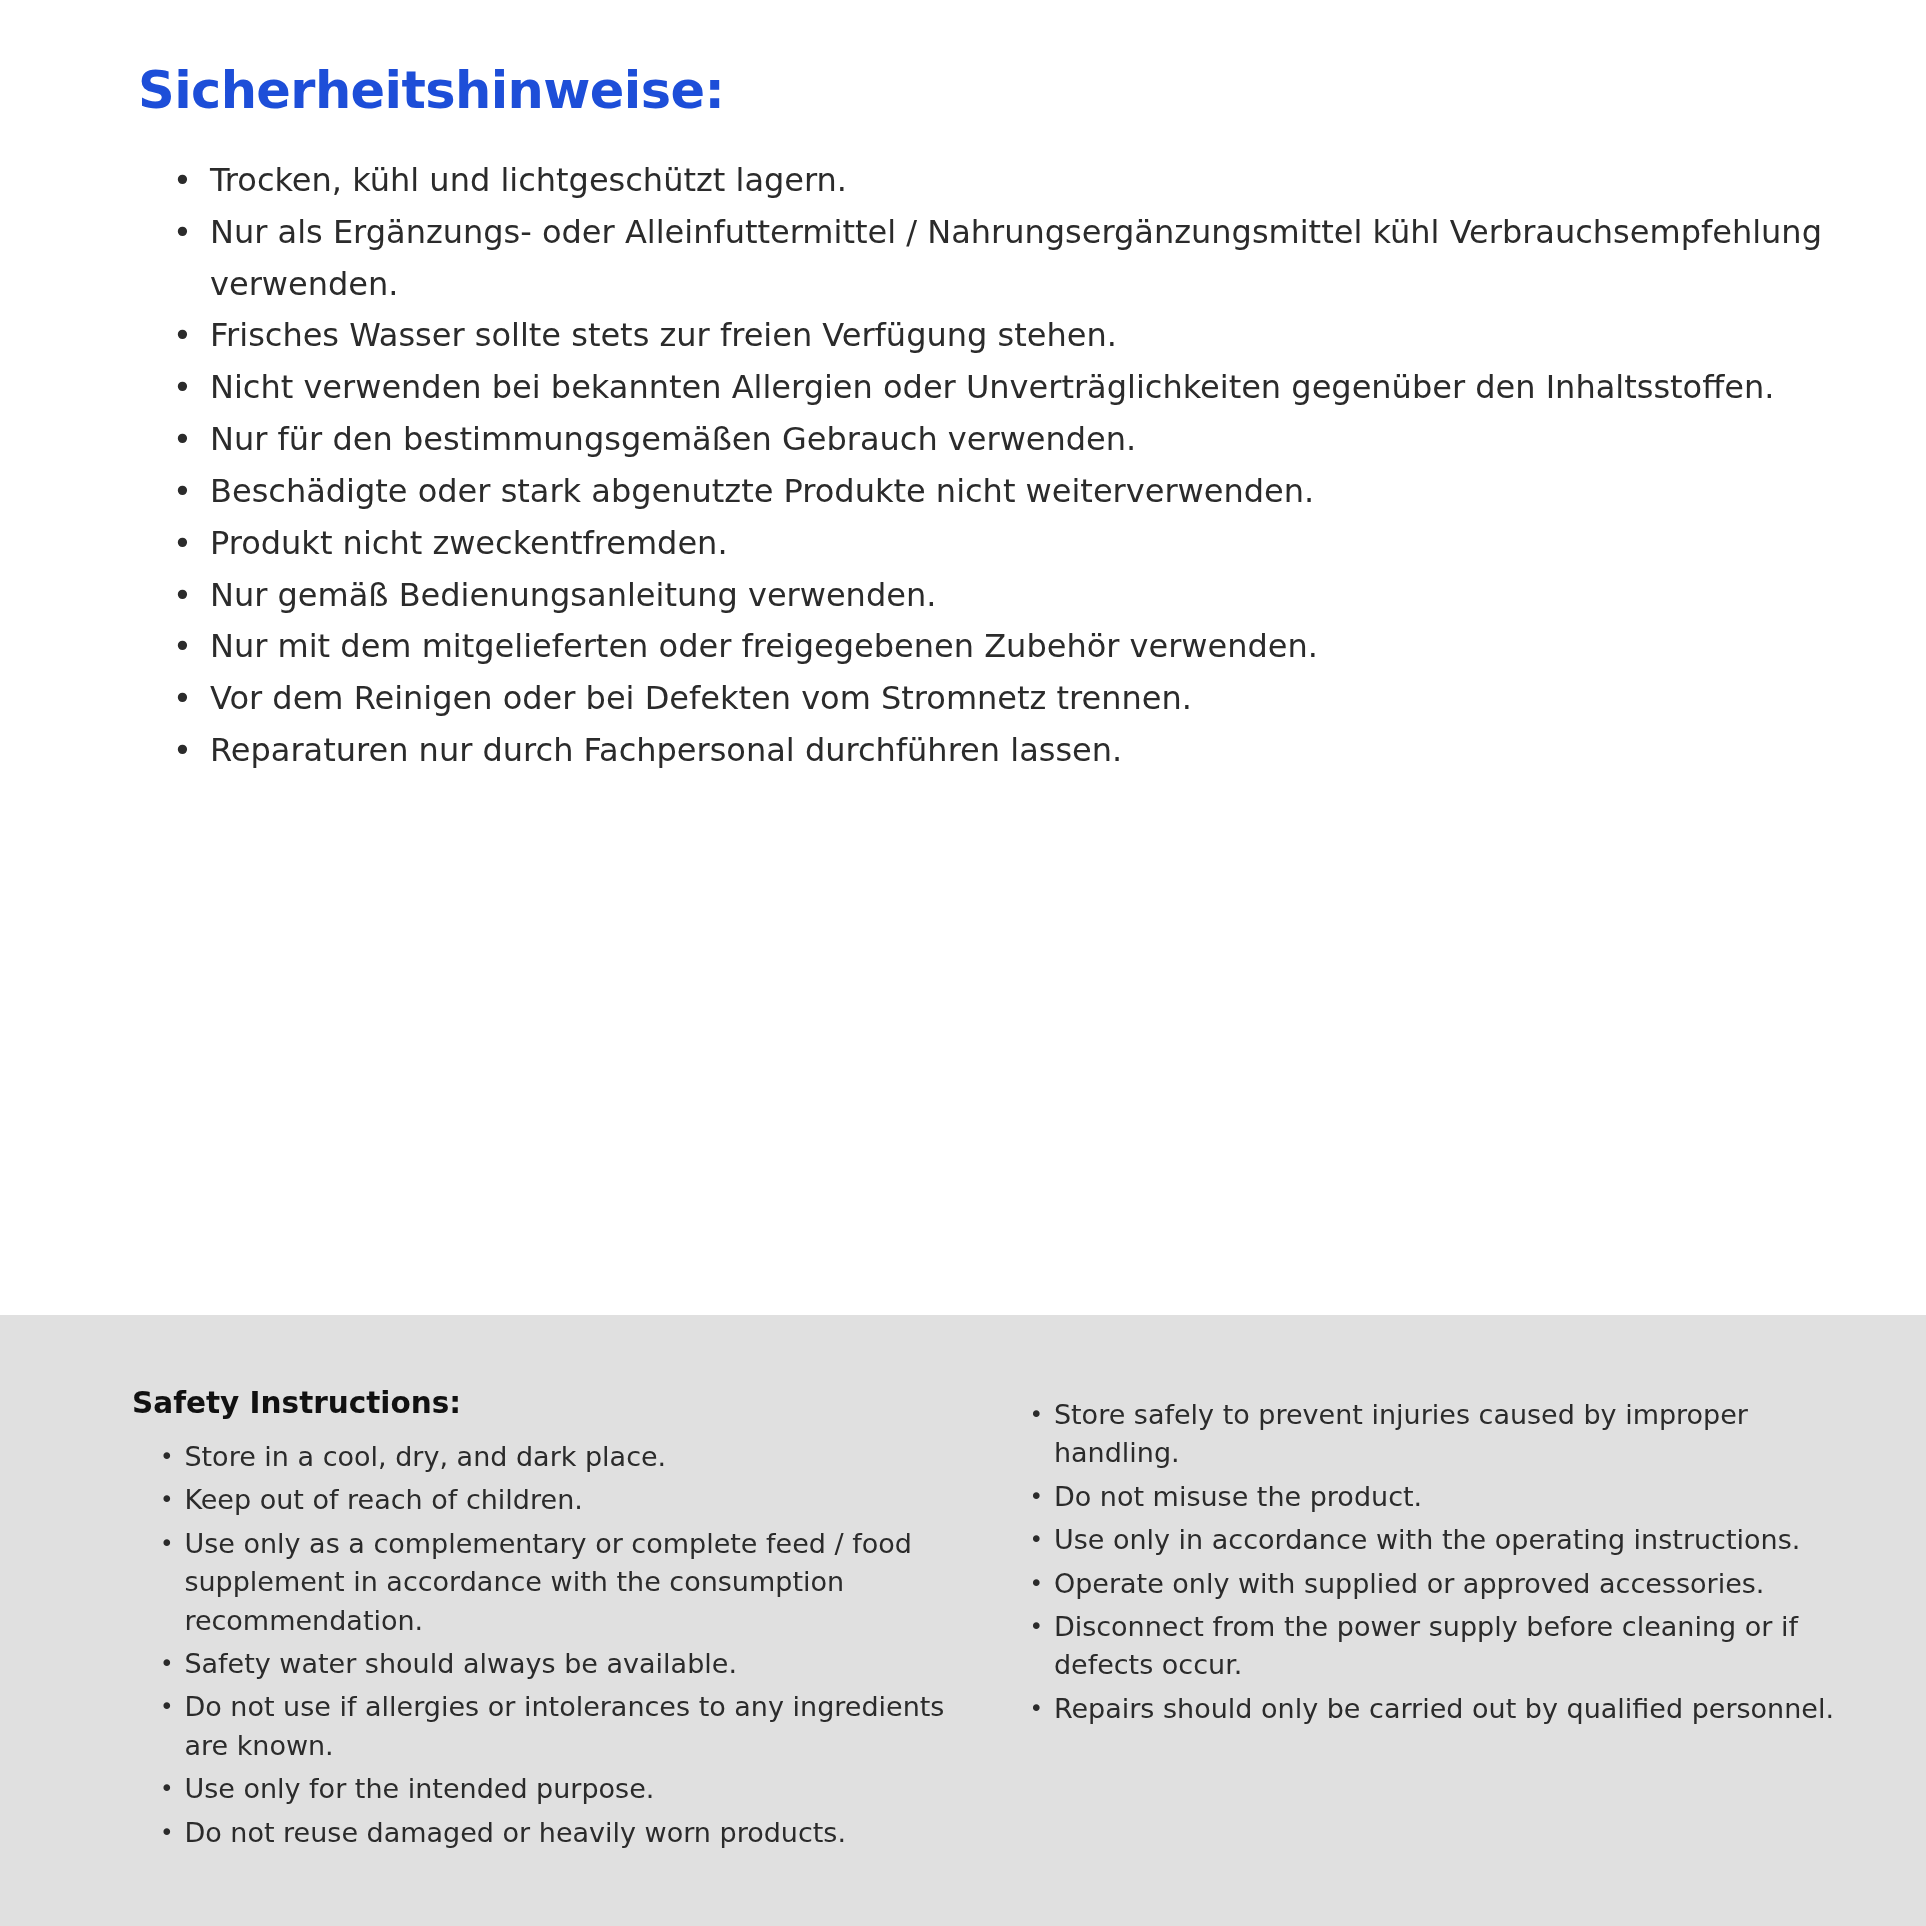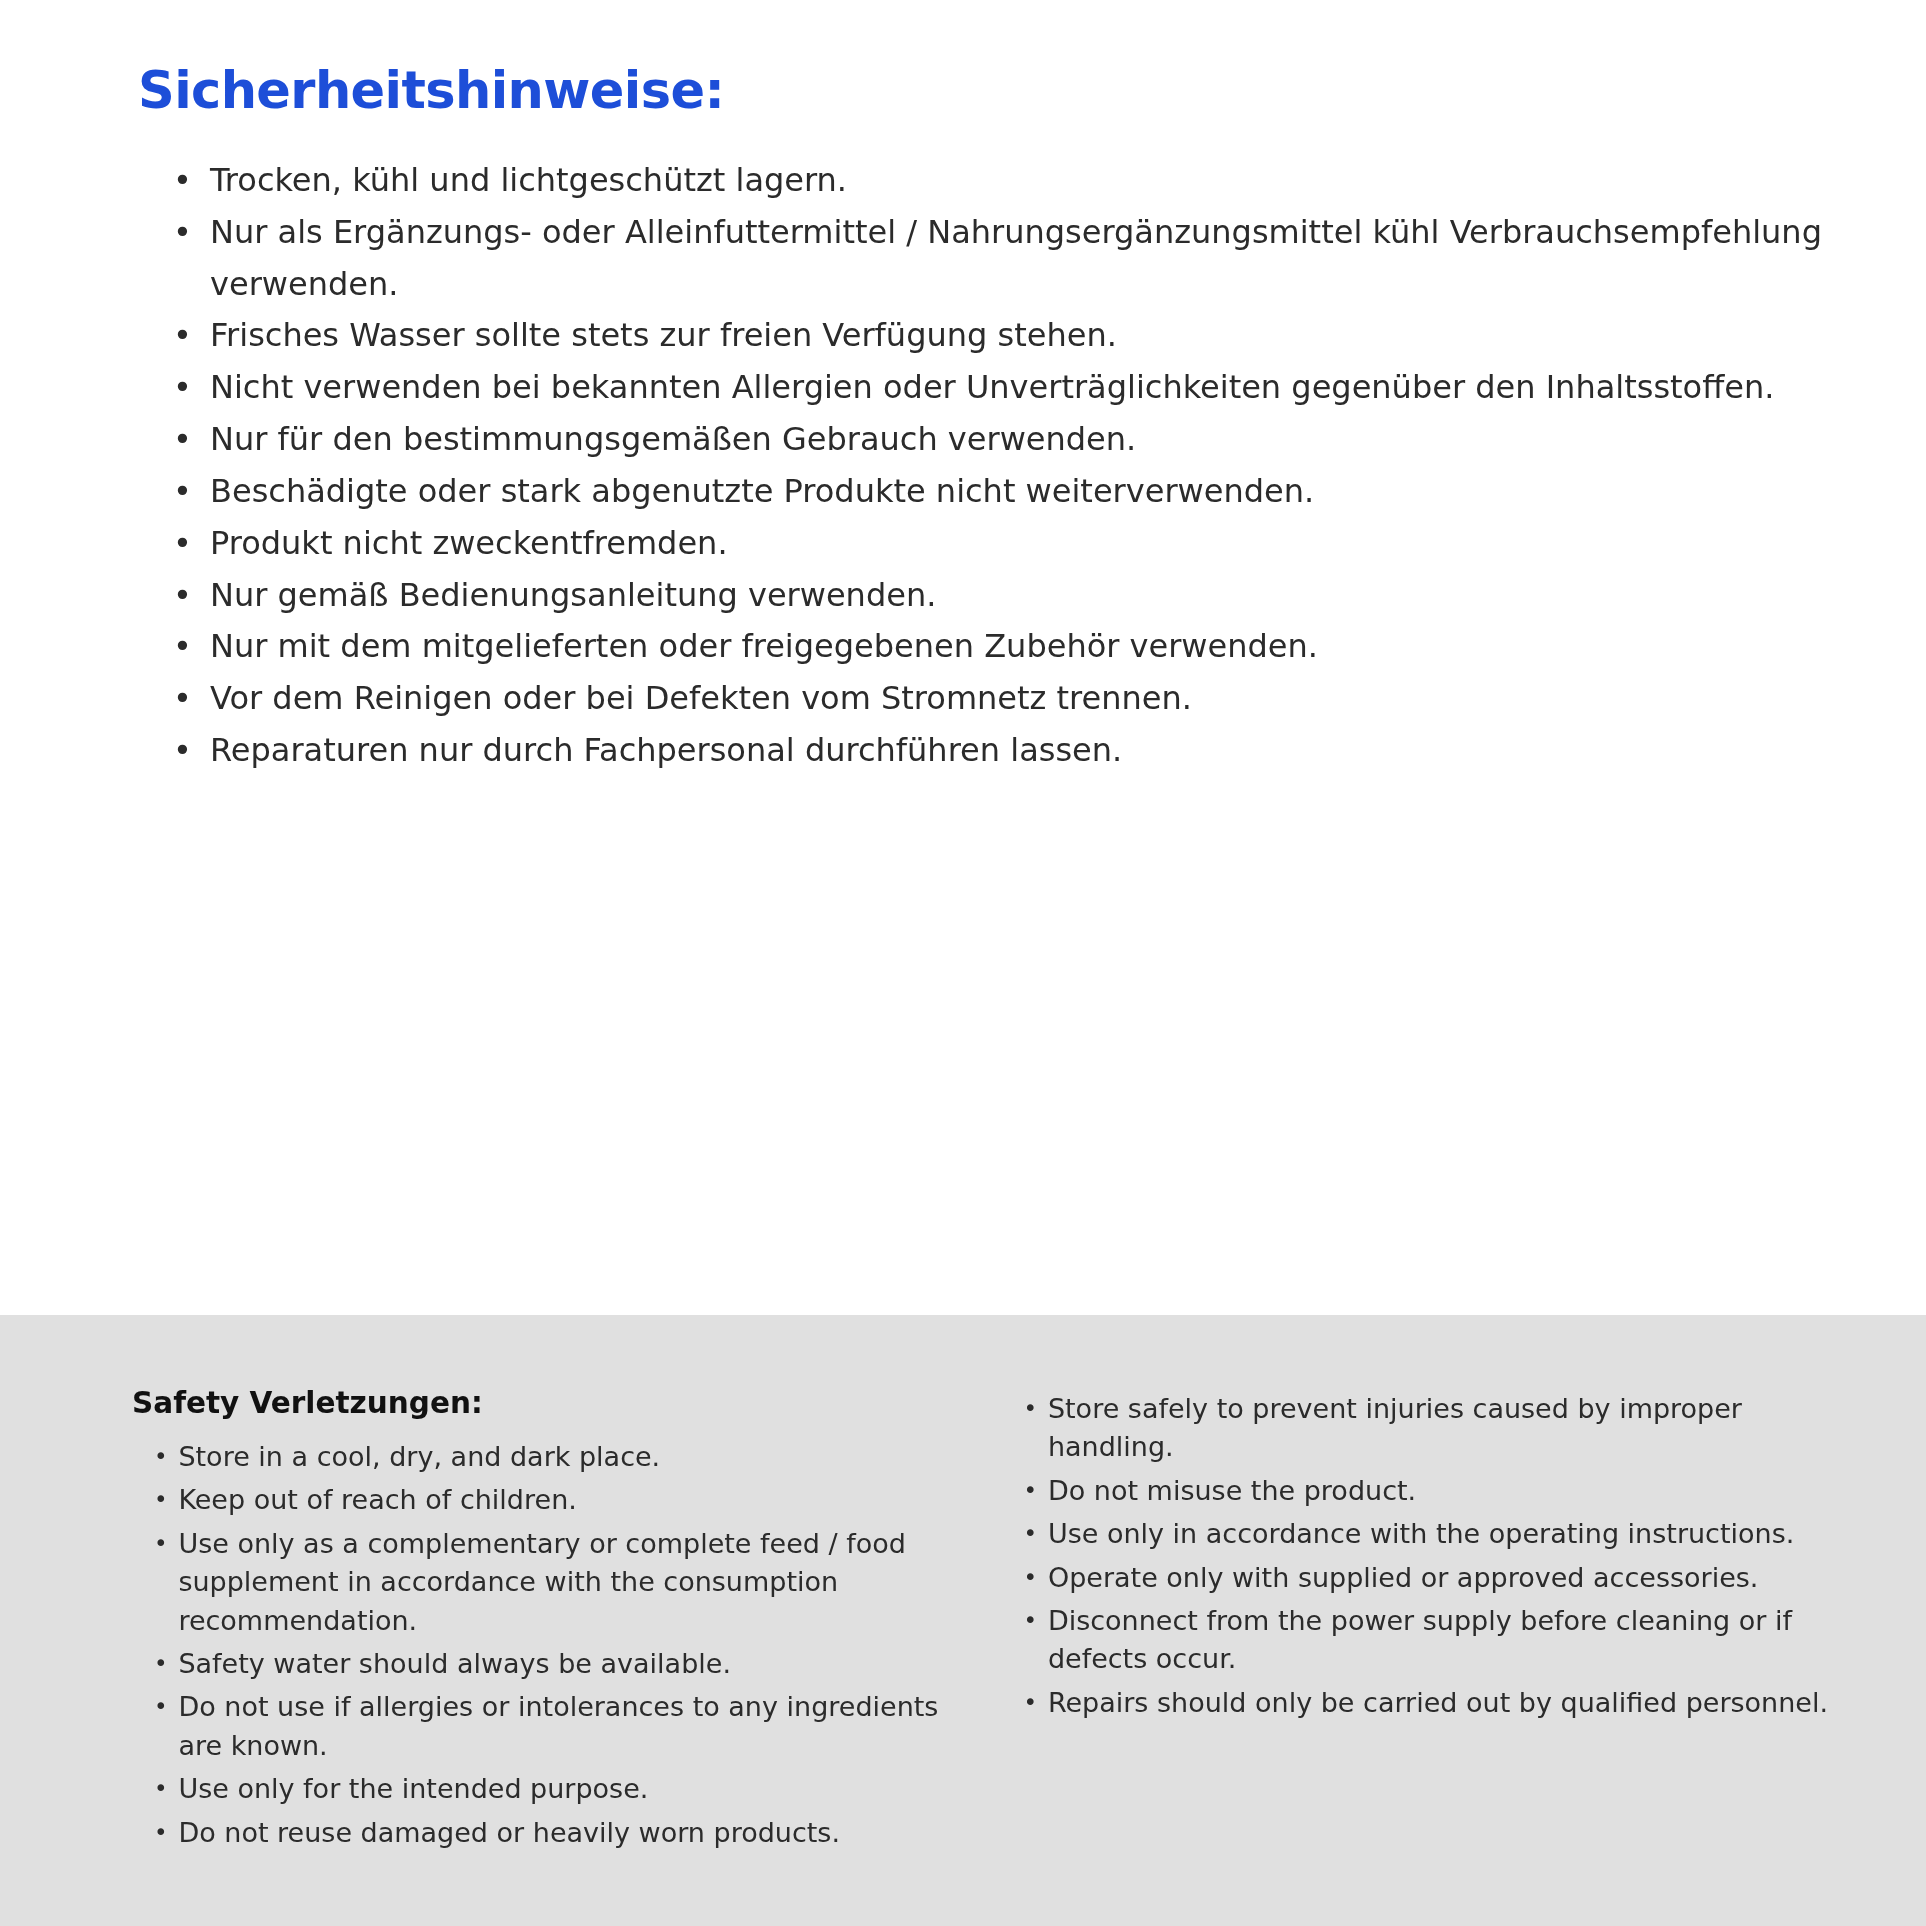--- a/index.html
+++ b/index.html
@@ -66,21 +66,21 @@
     min-width: 0;
   }
   .en-title {
     font-size: 29.5px;
     font-weight: 700;
     color: #111111;
     margin: 0 0 18px 0;
   }
   .en-list {
     list-style: none;
-    margin: 4px;
+    margin: 10px;
     padding: 0 0 0 18px;
     font-size: 27px;
     line-height: 1.42;
     color: #2b2b2b;
     max-width: 854px;
   }
   .en-list li {
     position: relative;
     padding-left: 24.4px;
     margin-bottom: 5.1px;
@@ -113,21 +113,21 @@
       <li>Produkt nicht zweckentfremden.</li>
       <li>Nur gemäß Bedienungsanleitung verwenden.</li>
       <li>Nur mit dem mitgelieferten oder freigegebenen Zubehör verwenden.</li>
       <li>Vor dem Reinigen oder bei Defekten vom Stromnetz trennen.</li>
       <li>Reparaturen nur durch Fachpersonal durchführen lassen.</li>
     </ul>
 </div>
 
 <div class="en-section">
   <div class="en-col en-col-left">
-    <h2 class="en-title">Safety Verletzungen:</h2>
+    <h2 class="en-title">Safety Instructions:</h2>
     <ul class="en-list">
         <li>Store in a cool, dry, and dark place.</li>
         <li>Keep out of reach of children.</li>
         <li>Use only as a complementary or complete feed / food supplement in accordance with the consumption recommendation.</li>
         <li>Safety water should always be available.</li>
         <li>Do not use if allergies or intolerances to any ingredients are known.</li>
         <li>Use only for the intended purpose.</li>
         <li>Do not reuse damaged or heavily worn products.</li>
       </ul>
   </div>

